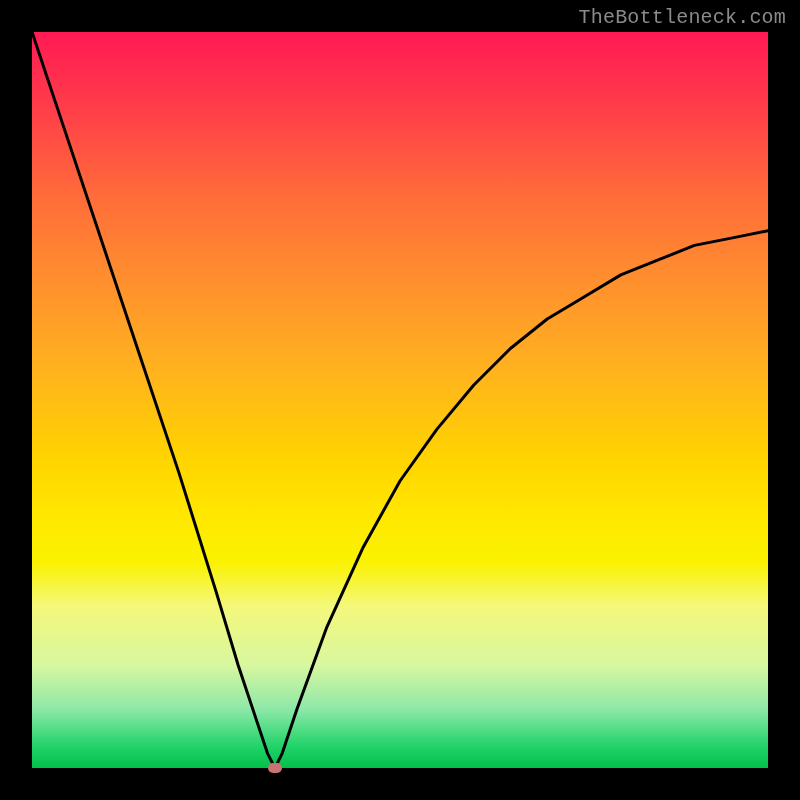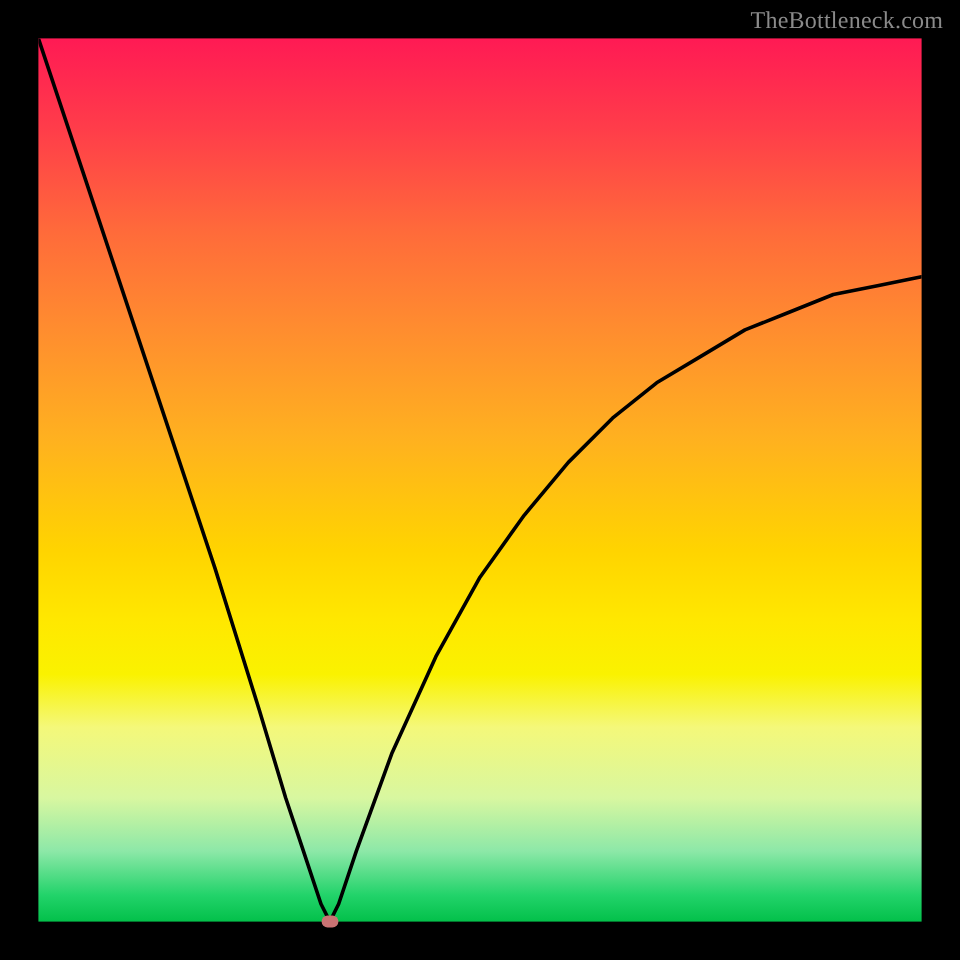--- a/index.html
+++ b/index.html
@@ -43,21 +43,21 @@
     width: 14px;
     height: 10px;
     border-radius: 5px;
     background: #c97373;
     transform: translate(-50%, -50%);
   }
   .watermark {
     position: absolute;
     top: 6px;
     right: 14px;
-    font-family: Liberation Serif, serif;
+    font-family: Liberation Mono, monospace;
     font-size: 20px;
     color: #8a8a8a;
     font-weight: 400;
     letter-spacing: 0.2px;
   }
 </style>
 </head>
 <body>
 
 <div class="frame">

